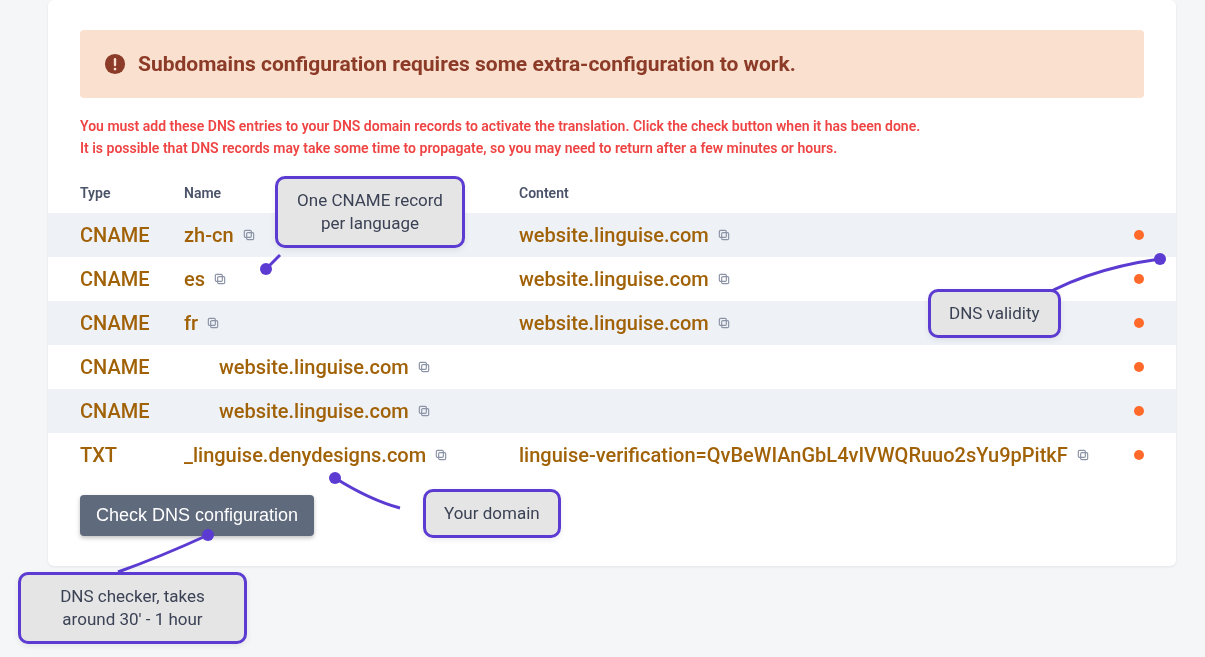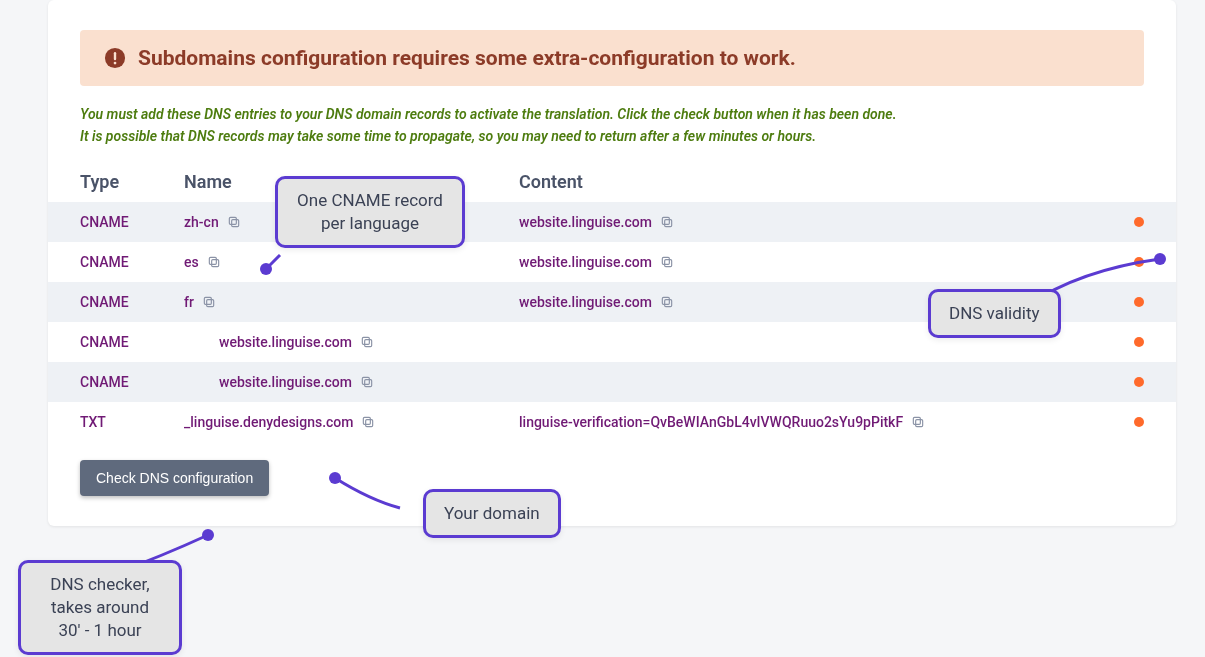--- a/index.html
+++ b/index.html
@@ -18,60 +18,59 @@
     width: 1128px;
     background: #ffffff;
     border-radius: 6px;
     box-shadow: 0 1px 3px rgba(0,0,0,0.08);
     padding-bottom: 30px;
   }
   .alert {
     margin: 30px 32px 18px 32px;
     background: #fae0cf;
     border-radius: 4px;
-    padding: 16px 24px;
+    padding: 22px 24px;
     display: flex;
     align-items: center;
     gap: 12px;
   }
   .alert-icon {
     width: 22px; height: 22px;
     flex: 0 0 22px;
   }
   .alert-text {
     color: #8c3b28;
     font-size: 21px;
     font-weight: 700;
   }
   .instructions {
     margin: 0 32px 14px 32px;
-    color: #4d7c0f;
+    color: #ef4444;
     font-size: 14px;
     line-height: 1.55;
     font-weight: 600;
-    font-style: italic;
   }
   .table {
     margin: 0 0 0 0;
     width: 100%;
   }
   .row {
     display: flex;
     align-items: center;
     padding: 10px 32px;
     min-height: 40px;
   }
   .row.header {
     color: #4a5368;
     font-weight: 600;
-    font-size: 18px;
+    font-size: 14px;
   }
   .row.data {
-    color: #701a75;
-    font-size: 14px;
+    color: #a16207;
+    font-size: 20px;
     font-weight: 500;
   }
   .row.stripe { background: #eef1f5; }
   .col-type { width: 104px; flex: 0 0 104px; }
   .col-name { width: 300px; flex: 0 0 300px; display:flex; align-items:center; gap:8px;}
   .col-content { flex: 1 1 auto; display:flex; align-items:center; gap:8px;margin-left:35px;}
   .col-status { width: 30px; flex: 0 0 30px; display:flex; justify-content:flex-end;}
   .copy-icon {
     width: 14px; height: 14px;
     cursor: pointer;
@@ -79,21 +78,21 @@
   }
   .dot {
     width: 10px; height: 10px;
     background: #ff6a2b;
     border-radius: 50%;
   }
   .btn {
     margin: 18px 0 0 32px;
     background: #5f6a7d;
     color: #fff;
-    font-size: 14px;
+    font-size: 18px;
     font-weight: 500;
     padding: 10px 16px;
     border: none;
     border-radius: 4px;
     cursor: pointer;
     box-shadow: 0 2px 4px rgba(0,0,0,0.25);
   }
 
   .callout {
     position: absolute;
@@ -261,21 +260,21 @@
       </div>
   </div>
 
   <button class="btn">Check DNS configuration</button>
 
 </div>
 
 <div class="callout" style="left:275px; top:176px; width:190px;">One CNAME record per language</div>
 <div class="callout" style="left:928px; top:289px;">DNS validity</div>
 <div class="callout" style="left:423px; top:489px;">Your domain</div>
-<div class="callout" style="left:18px; top:560px; width:164px;">DNS checker, takes around 30' - 1 hour</div>
+<div class="callout" style="left:18px; top:572px; width:229px;">DNS checker, takes around 30' - 1 hour</div>
 
 <svg class="connector" style="left:0; top:0; width:1205px; height:657px;">
 
   <circle class="conn-dot" cx="266" cy="269" r="6"></circle>
   <path class="conn-line" d="M 266 269 Q 266 269 280 255"></path>
 
   <circle class="conn-dot" cx="1160" cy="259" r="6"></circle>
   <path class="conn-line" d="M 1160 259 Q 1080 270 1028 305"></path>
 
   <circle class="conn-dot" cx="335" cy="478" r="6"></circle>

